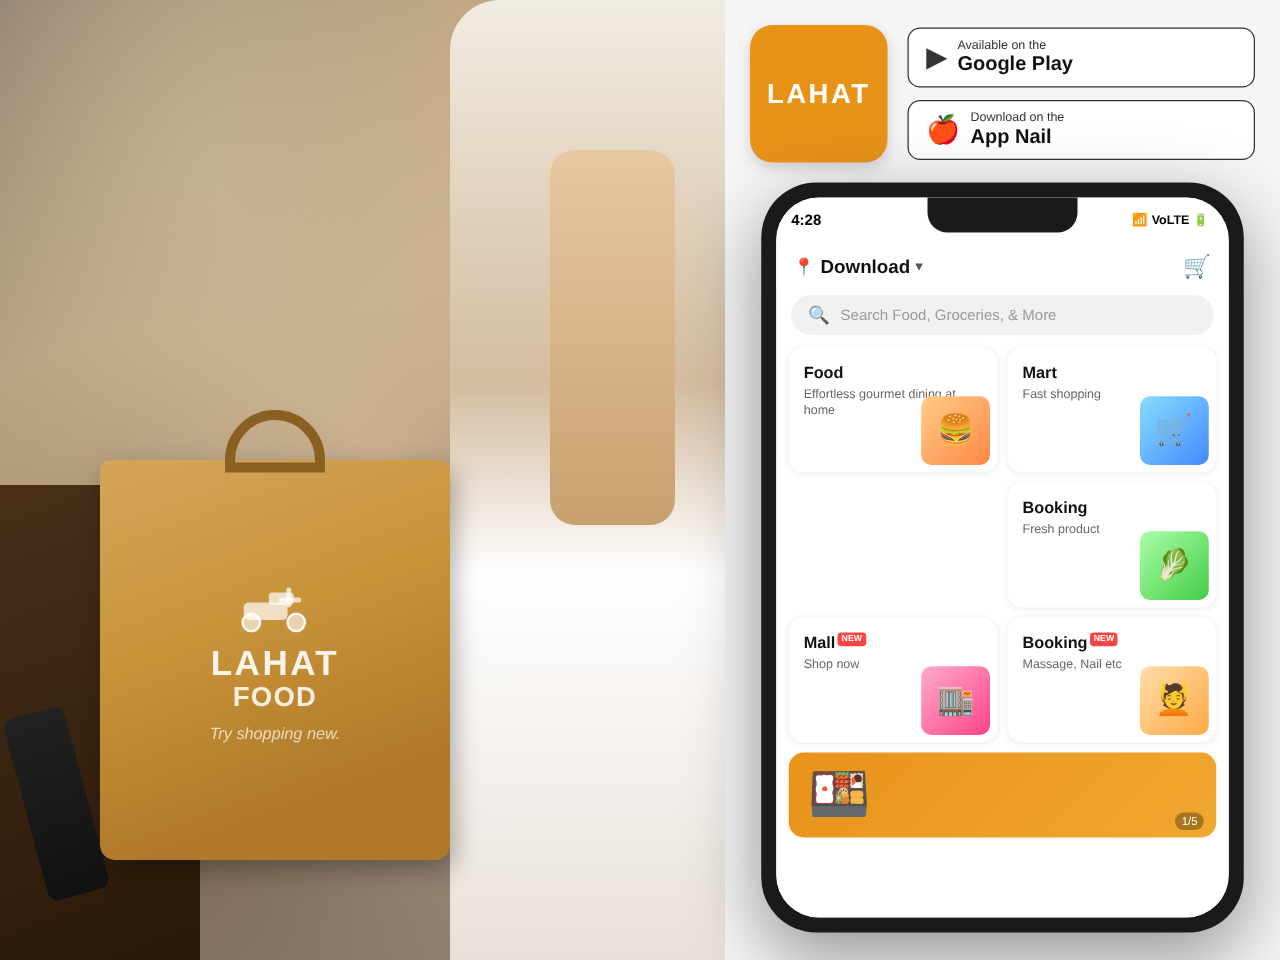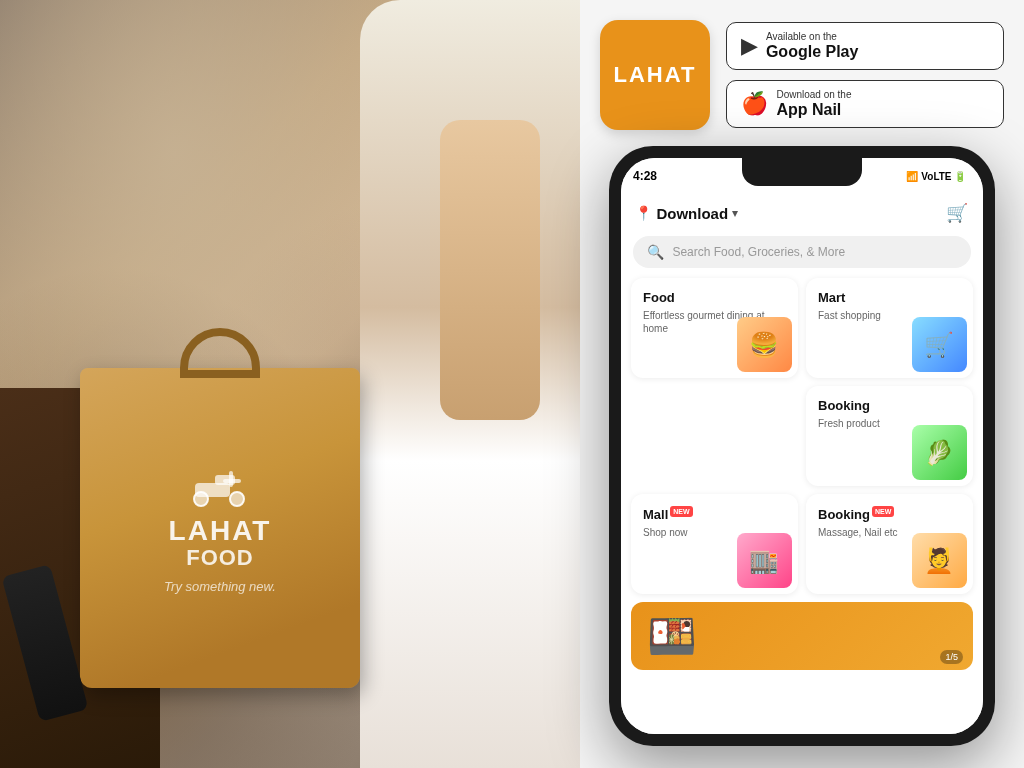--- a/index.html
+++ b/index.html
@@ -479,21 +479,21 @@
             <rect x="10" y="20" width="35" height="14" rx="4" fill="rgba(255,255,255,0.7)"></rect>
             <rect x="30" y="12" width="20" height="10" rx="3" fill="rgba(255,255,255,0.7)"></rect>
             <circle cx="16" cy="36" r="7" fill="rgba(255,255,255,0.6)" stroke="rgba(255,255,255,0.9)" stroke-width="2"></circle>
             <circle cx="52" cy="36" r="7" fill="rgba(255,255,255,0.6)" stroke="rgba(255,255,255,0.9)" stroke-width="2"></circle>
             <rect x="44" y="8" width="4" height="16" rx="2" fill="rgba(255,255,255,0.7)"></rect>
             <rect x="38" y="16" width="18" height="4" rx="2" fill="rgba(255,255,255,0.7)"></rect>
           </svg>
         </div>
         <div class="brand-name">LAHAT</div>
         <div class="brand-sub">FOOD</div>
-        <div class="tagline">Try something new.</div>
+        <div class="tagline">Try shopping new.</div>
       </div>
     </div>
 
     <div style="position:absolute;bottom:50px;left:20px;width:50px;height:150px;background:linear-gradient(180deg,#222 0%,#111 100%);border-radius:8px;transform:rotate(-15deg);"></div>
   </div>
 </div>
 
 <div class="right-panel">
 
   <div class="top-section">

